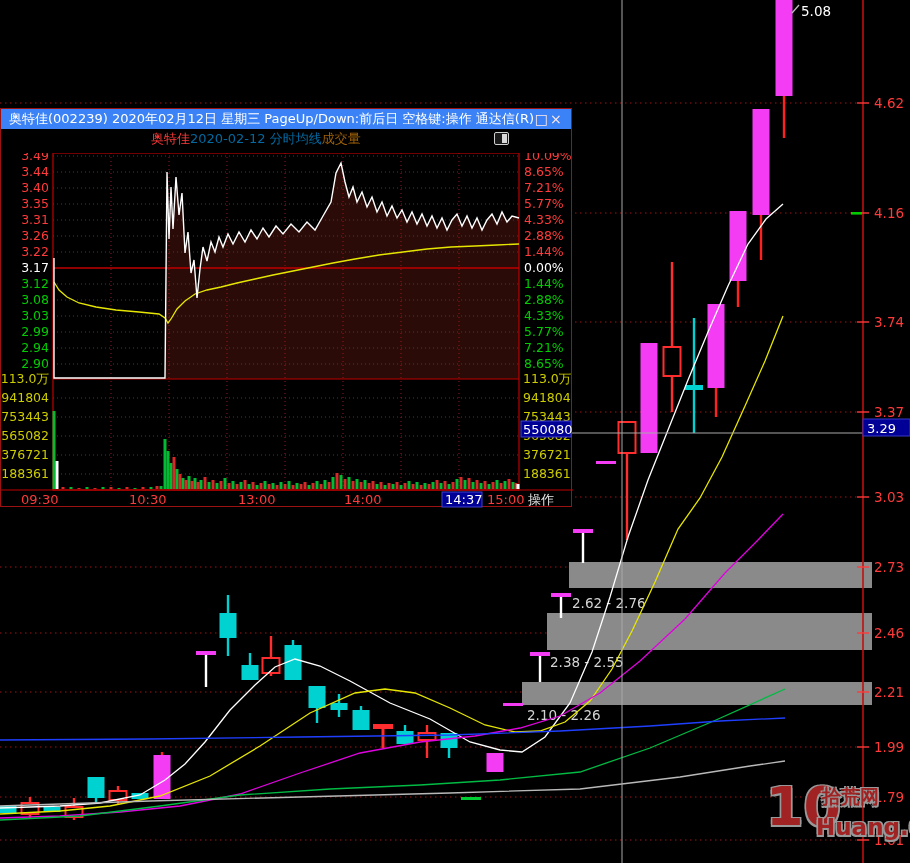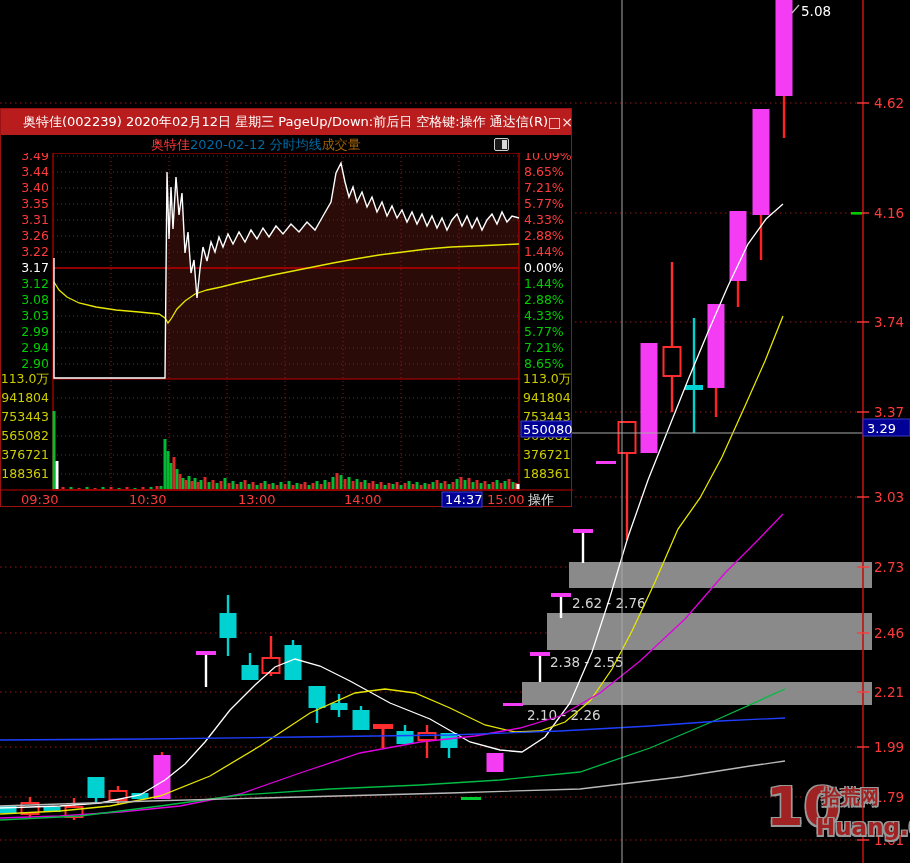--- a/index.html
+++ b/index.html
@@ -3,22 +3,22 @@
 <meta charset="utf-8">
 <style>
   html,body{margin:0;padding:0;background:#111;}
   #screen{position:relative;width:910px;height:863px;background:#000;overflow:hidden;
     font-family:"DejaVu Sans","Liberation Sans",sans-serif;}
   svg text{font-family:"DejaVu Sans","Liberation Sans",sans-serif;}
   #main-canvas{position:absolute;left:0;top:0;z-index:1;}
   
   #intraday-window{position:absolute;left:0;top:108px;width:572px;height:399px;
     background:#000;border:1px solid #9c1212;box-sizing:border-box;z-index:2;}
-  #title-bar{height:26px;background:#b91c1c;color:#fff;display:flex;align-items:center;
-    font-size:13px;padding:0 22px;box-sizing:border-box;white-space:nowrap;overflow:hidden;}
+  #title-bar{height:20px;background:#3b82f6;color:#fff;display:flex;align-items:center;
+    font-size:13px;padding:0 8px;box-sizing:border-box;white-space:nowrap;overflow:hidden;}
   #title-bar .spacer{flex:1;}
   #title-bar .winbtn{width:20px;text-align:center;font-size:14px;color:#ffe9e9;cursor:default;}
   #legend-row{height:19px;display:flex;align-items:center;font-size:13px;
     padding-left:150px;position:relative;}
   .c-red{color:#ff3a3a}.c-white{color:#0369a1}.c-yellow{color:#0369a1}.c-dullred{color:#a16207}
   #panel-icon{position:absolute;right:62px;top:3px;width:13px;height:11px;border:1px solid #cfcfcf;
     border-radius:2px;background:#1a1a1a;}
   #panel-icon div{position:absolute;right:1px;top:1px;bottom:1px;width:5px;background:#d8d8d8;}
   #intraday-svg{position:absolute;left:0;top:44px;}
   

